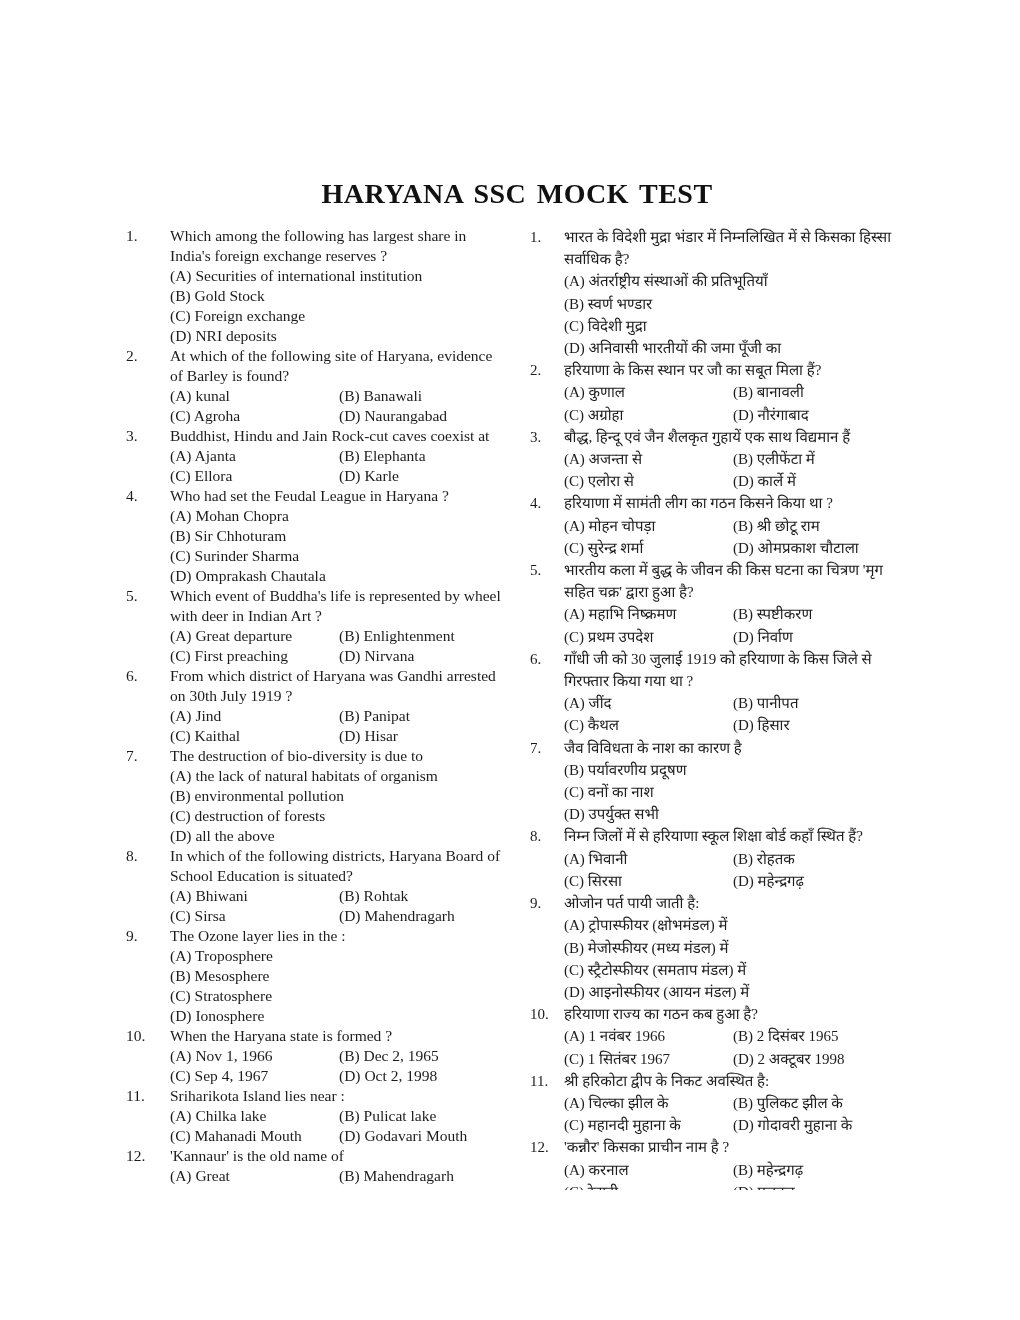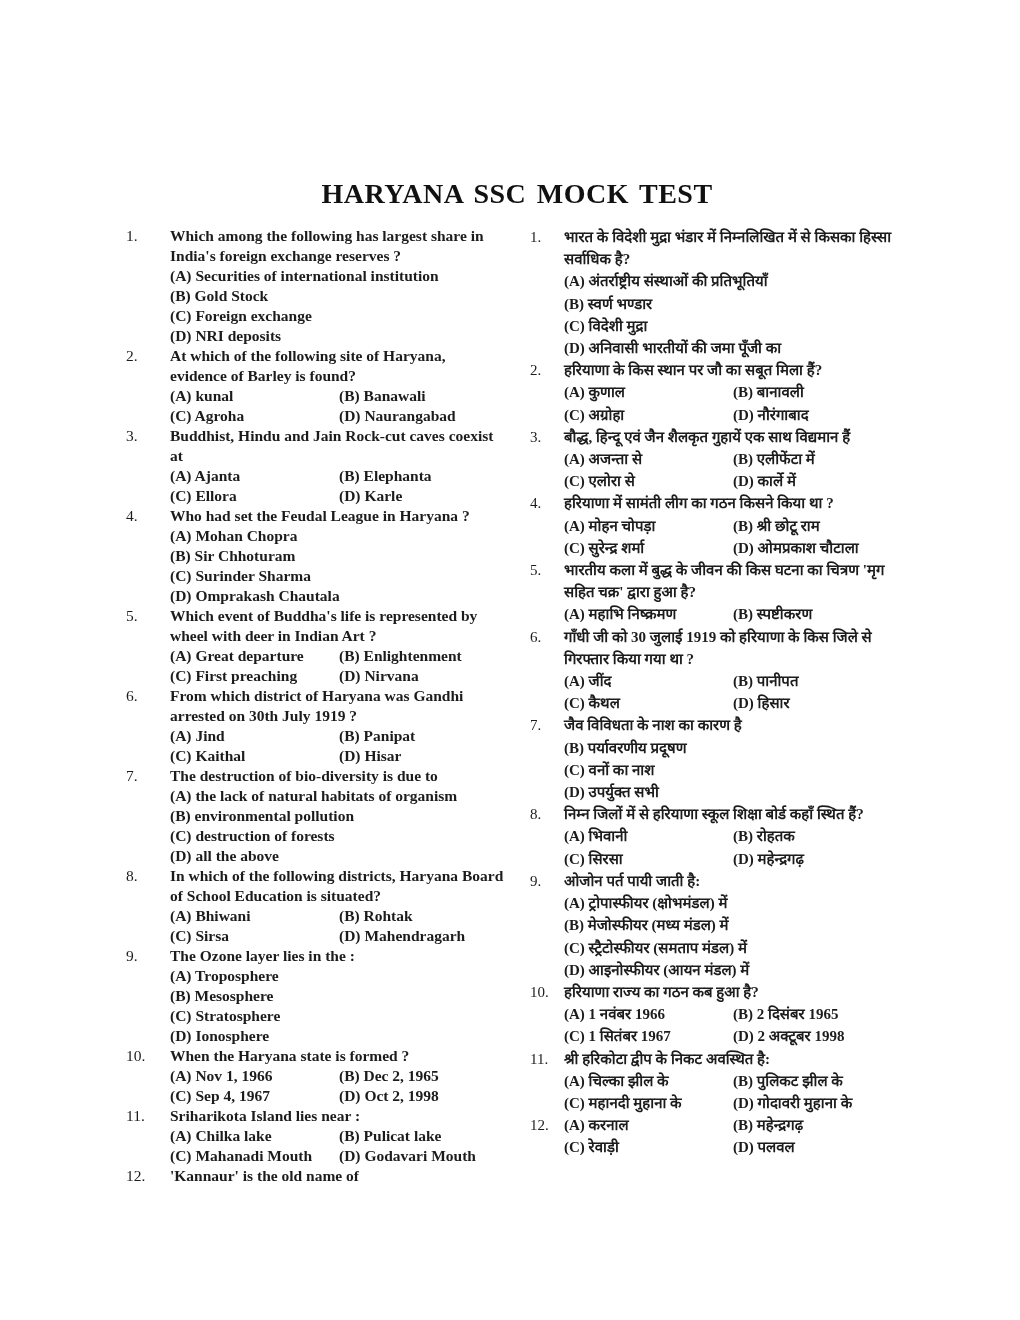--- a/index.html
+++ b/index.html
@@ -50,21 +50,20 @@
     align-items: flex-start;
   }
   .qnum {
     flex: 0 0 auto;
   }
   .english .qnum { width: 44px; }
   .hindi .qnum { width: 34px; }
   .qbody {
     flex: 1 1 auto;
     min-width: 0;
-    font-weight: bold;
   }
   .opt-row { display: block; }
   .opt-row.two { display: flex; }
   .opt-row.two .opt:first-child {
     flex: 0 0 auto;
     min-width: 153px;
     padding-right: 16px;
   }
   .opt-row.two .opt:last-child {
     flex: 1 1 auto;
@@ -285,20 +284,24 @@
           </div>
         </div>
         <div class="question">
           <div class="qnum">5.</div>
           <div class="qbody">
             <div class="qtext">भारतीय कला में बुद्ध के जीवन की किस घटना का चित्रण 'मृग सहित चक्र' द्वारा हुआ है?</div>
             <div class="opt-row two">
               <span class="opt">(A) महाभि निष्क्रमण</span>
               <span class="opt">(B) स्पष्टीकरण</span>
             </div>
+            <div class="opt-row two">
+              <span class="opt">(C) प्रथम उपदेश</span>
+              <span class="opt">(D) निर्वाण</span>
+            </div>
           </div>
         </div>
         <div class="question">
           <div class="qnum">6.</div>
           <div class="qbody">
             <div class="qtext">गाँधी जी को 30 जुलाई 1919 को हरियाणा के किस जिले से गिरफ्तार किया गया था ?</div>
             <div class="opt-row two">
               <span class="opt">(A) जींद</span>
               <span class="opt">(B) पानीपत</span>
             </div>
@@ -365,20 +368,21 @@
             </div>
             <div class="opt-row two">
               <span class="opt">(C) महानदी मुहाना के</span>
               <span class="opt">(D) गोदावरी मुहाना के</span>
             </div>
           </div>
         </div>
         <div class="question">
           <div class="qnum">12.</div>
           <div class="qbody">
+            <div class="qtext">'कन्नौर' किसका प्राचीन नाम है ?</div>
             <div class="opt-row two">
               <span class="opt">(A) करनाल</span>
               <span class="opt">(B) महेन्द्रगढ़</span>
             </div>
             <div class="opt-row two">
               <span class="opt">(C) रेवाड़ी</span>
               <span class="opt">(D) पलवल</span>
             </div>
           </div>
         </div>

